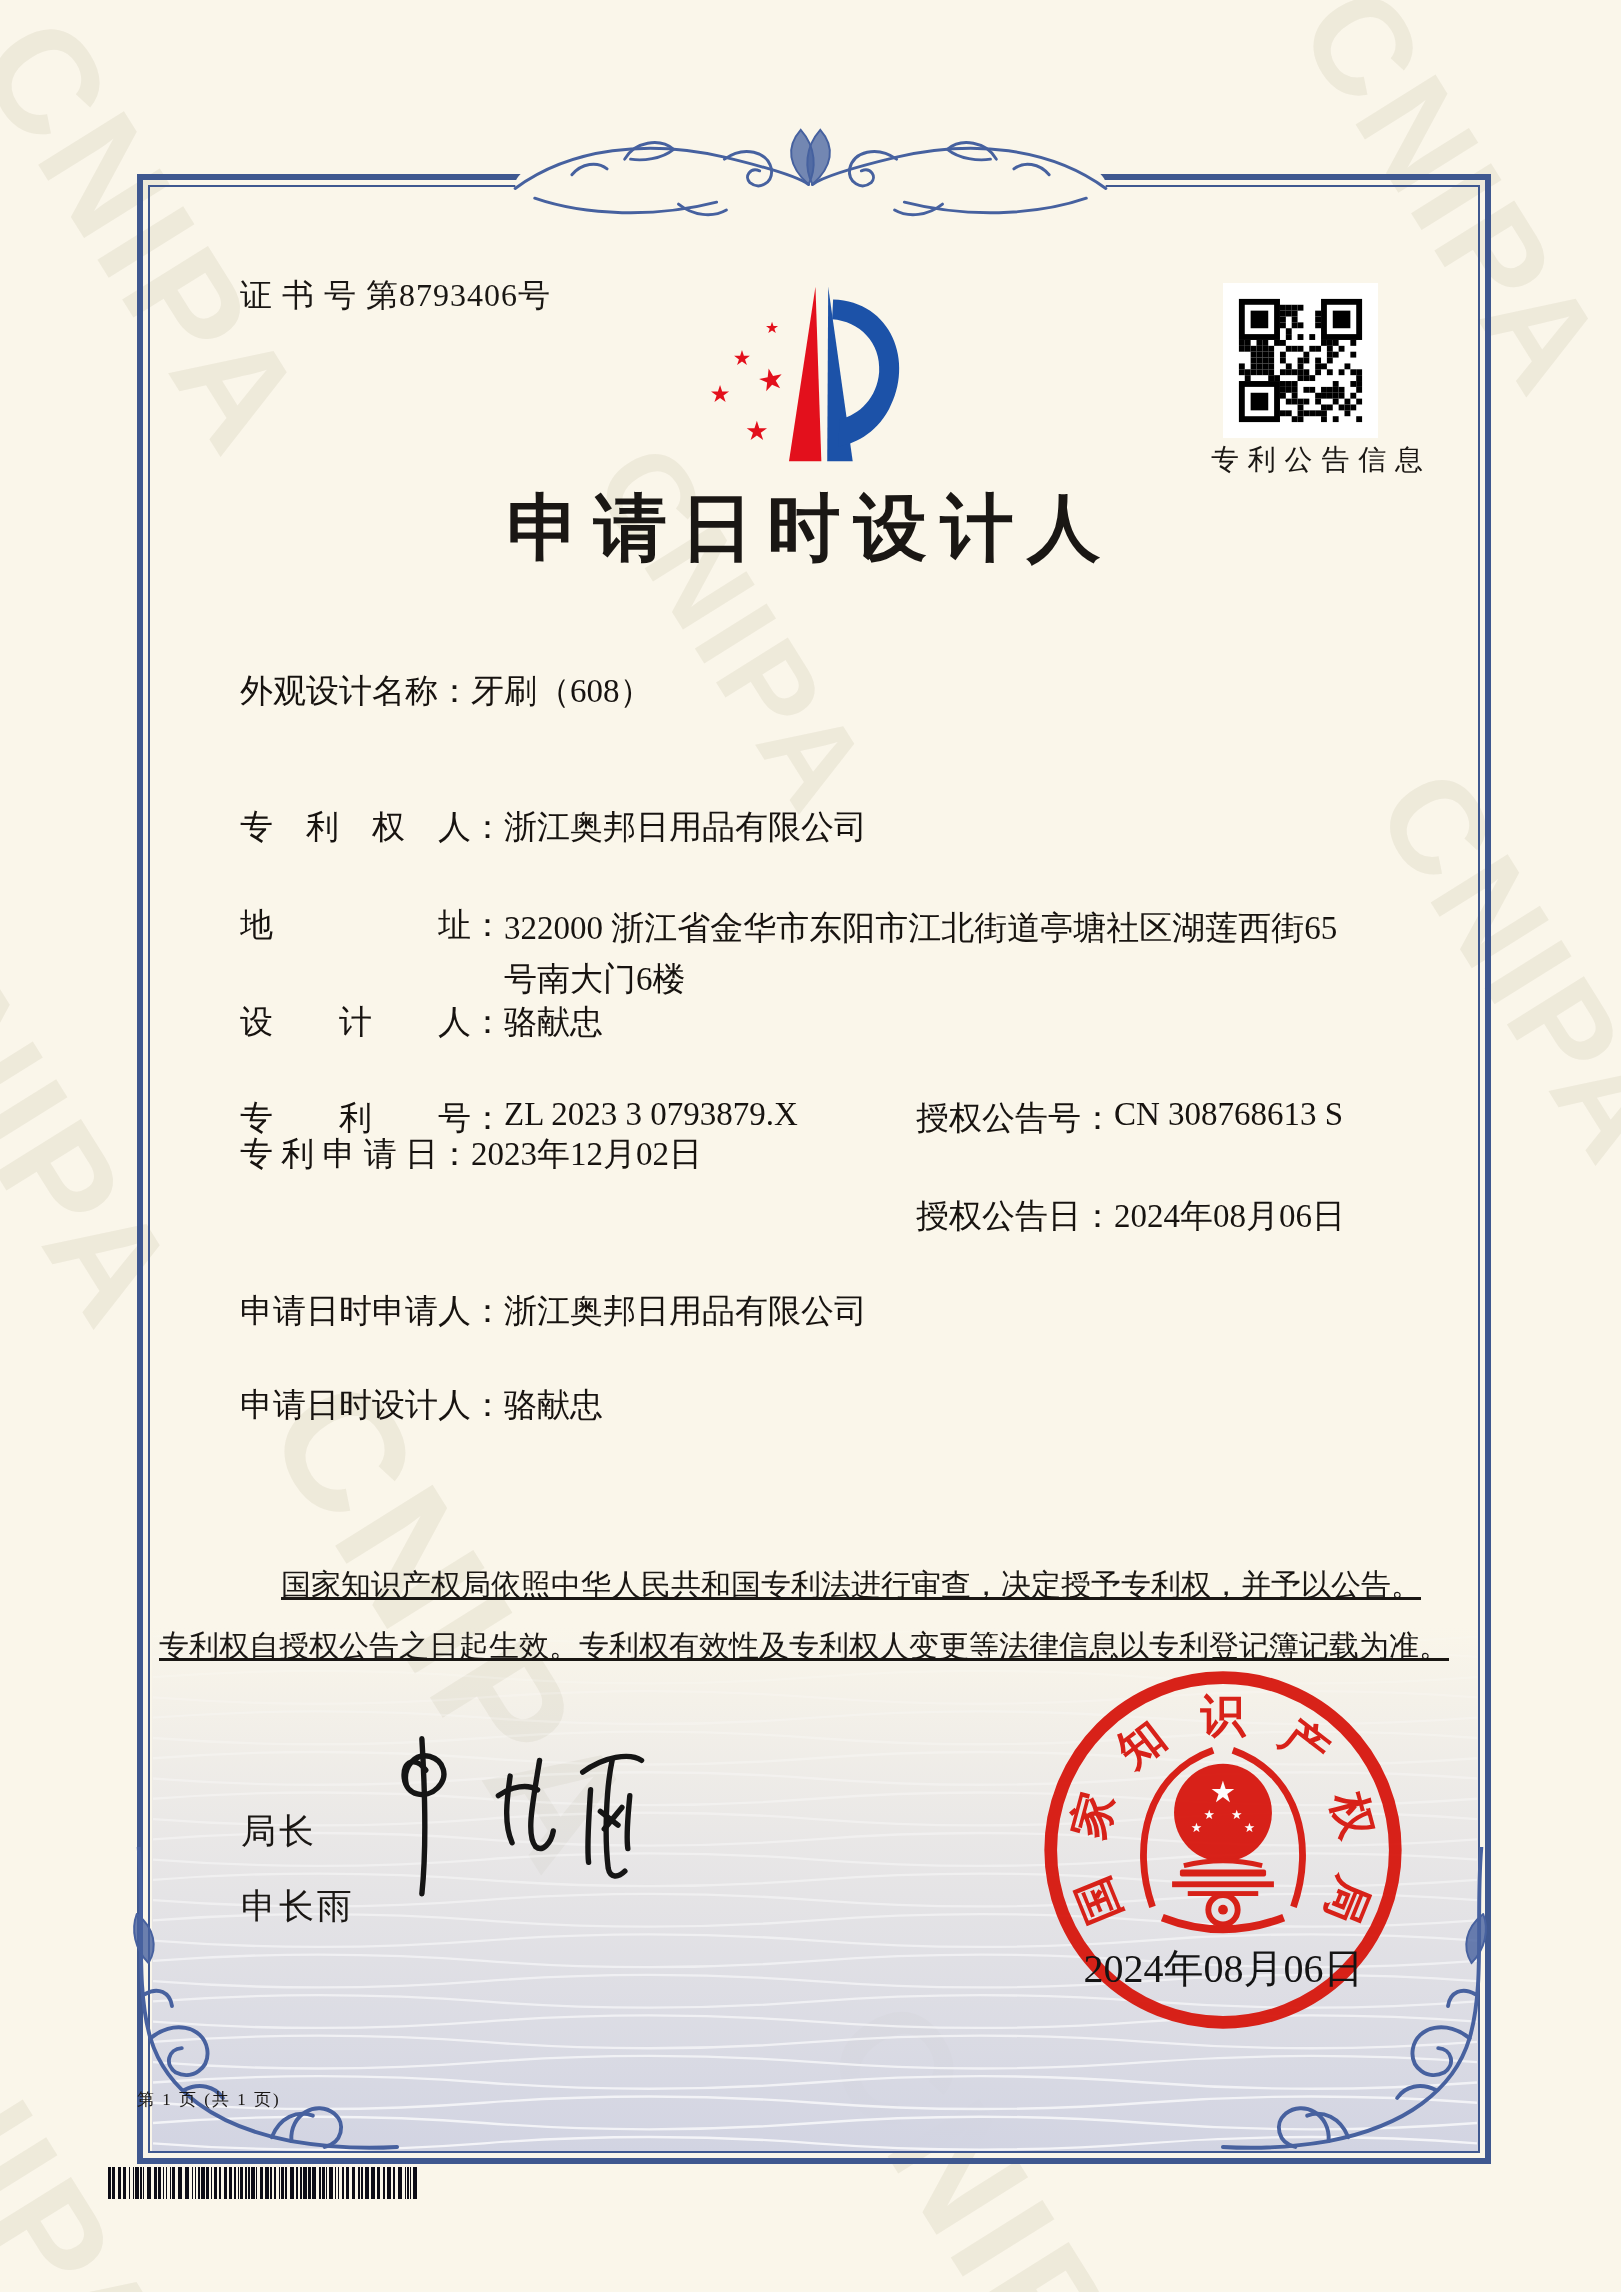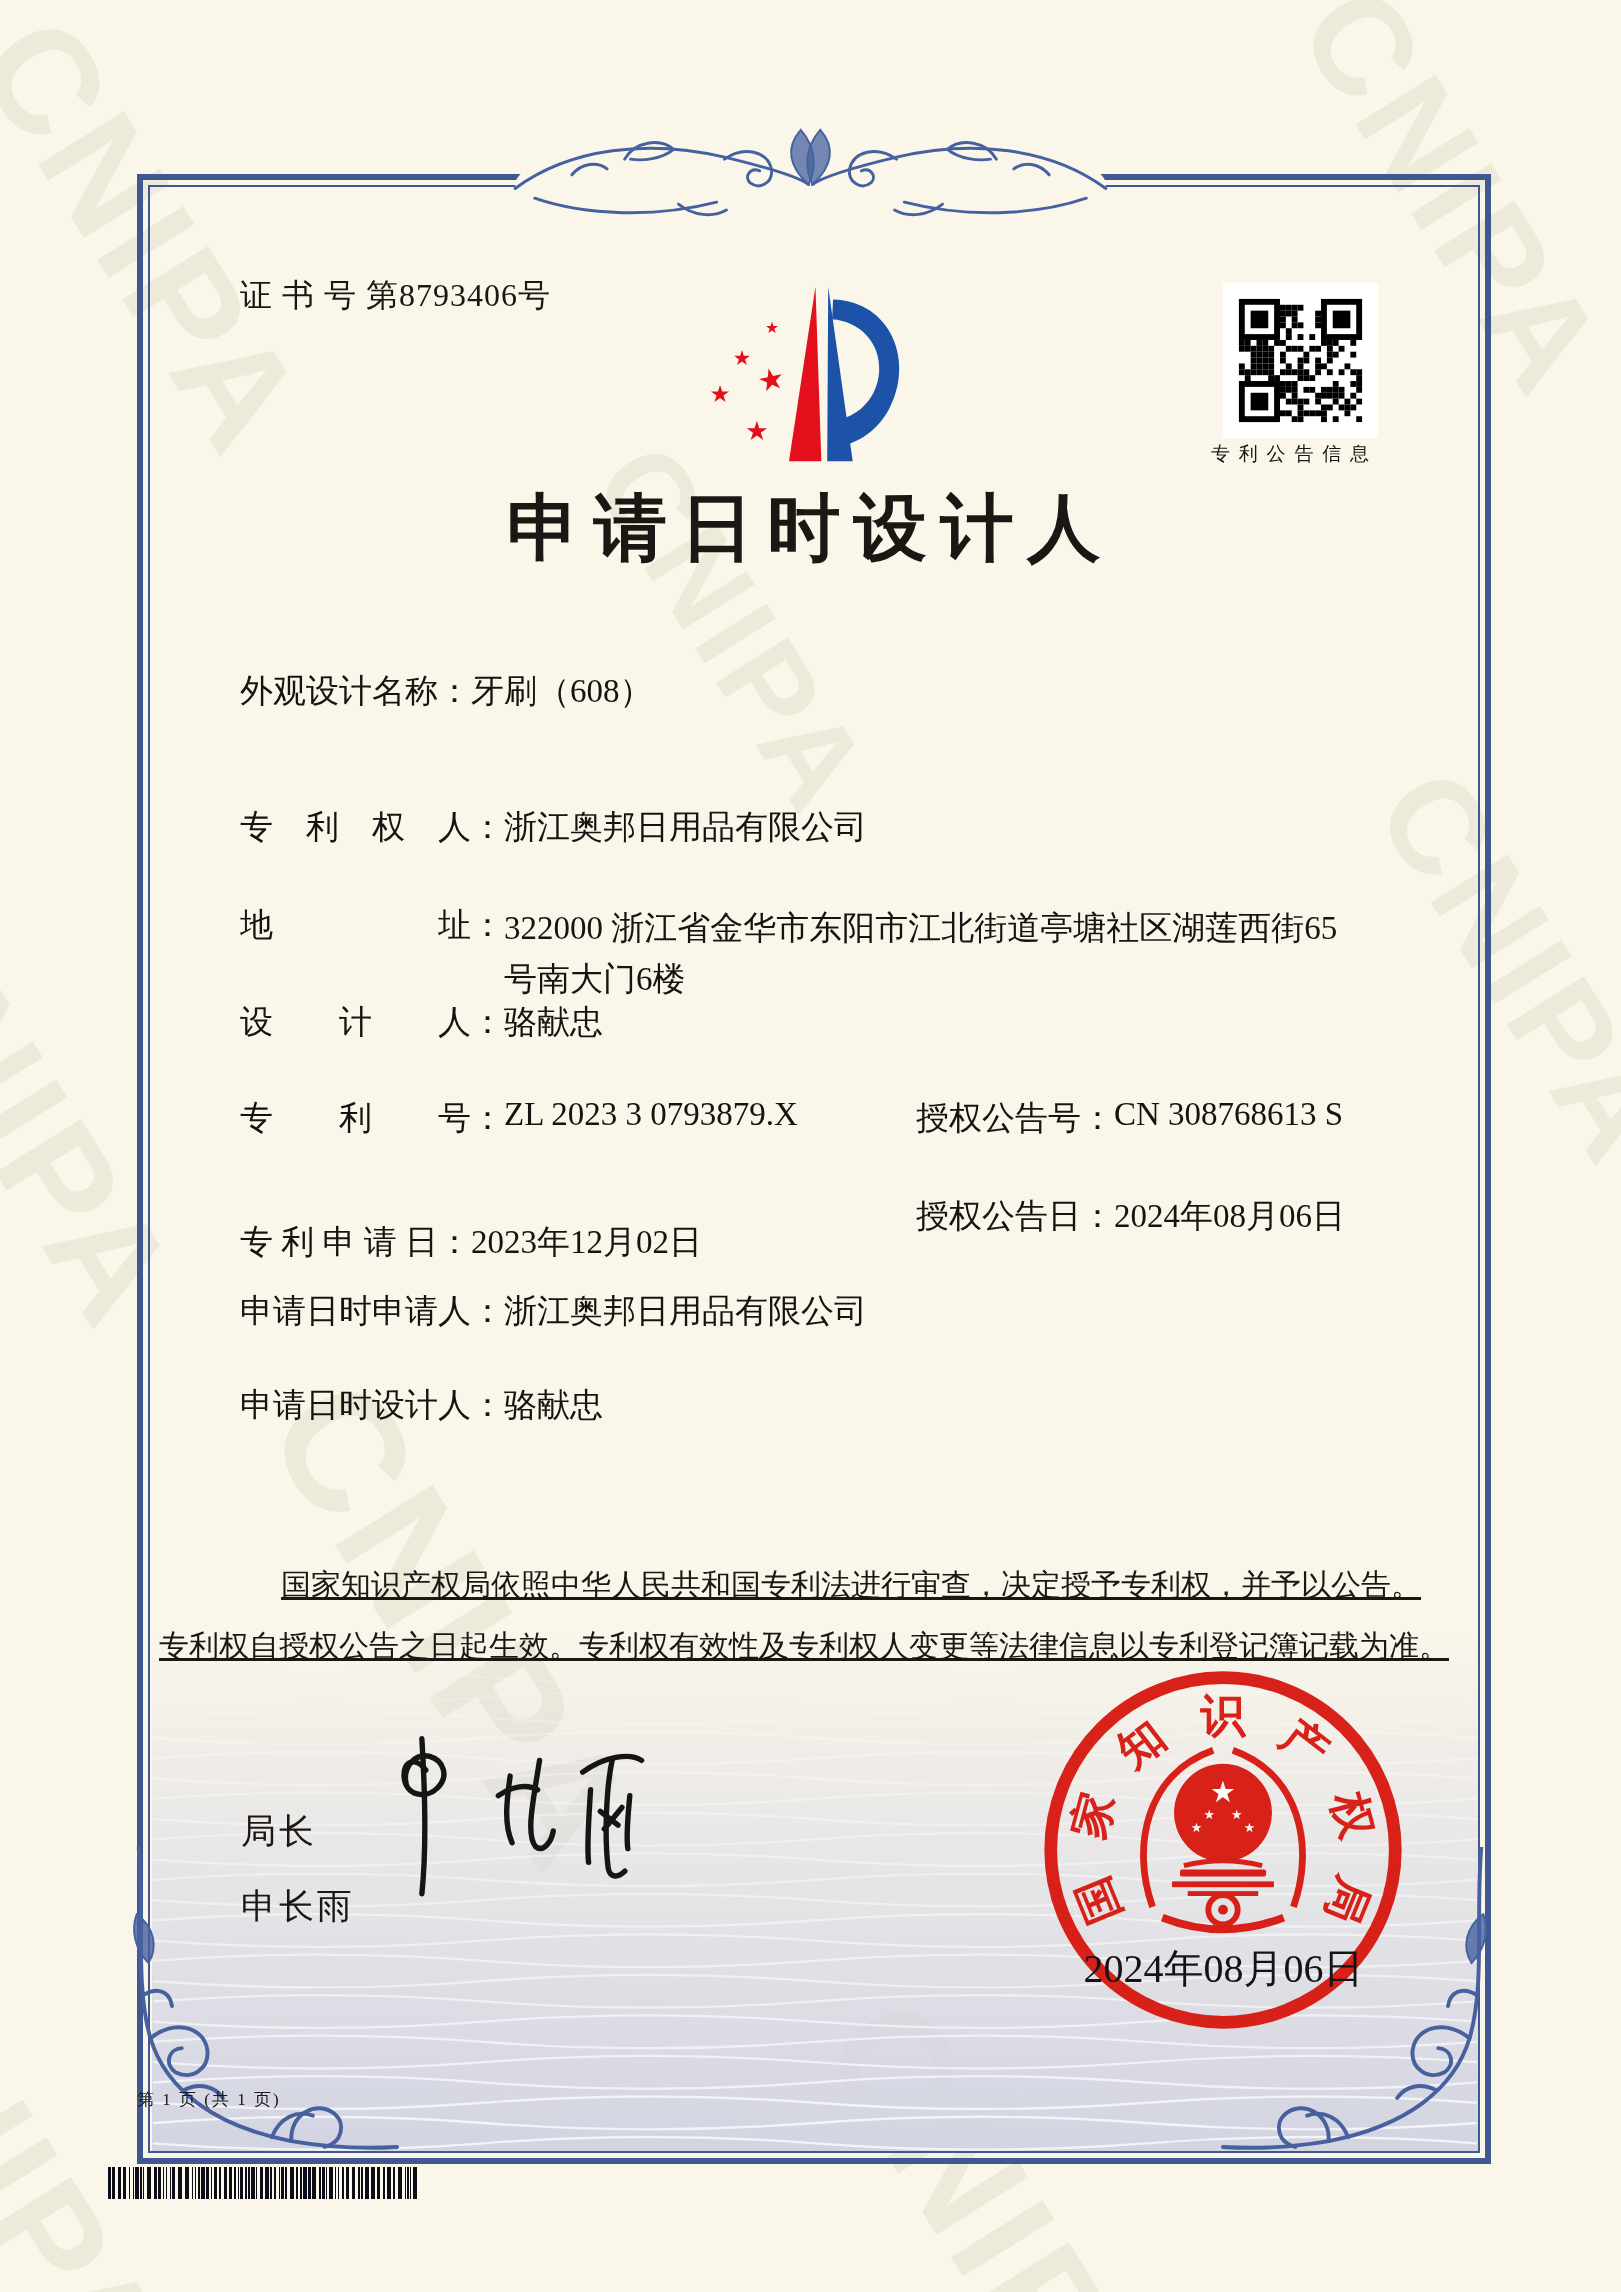--- a/index.html
+++ b/index.html
@@ -33,21 +33,21 @@
   }
   
   .ornament{position:absolute;z-index:3;}
   
   #cert-no{position:absolute;left:240px;top:274px;font-size:32px;letter-spacing:1px;z-index:4;white-space:nowrap;}
   #logo{position:absolute;left:691px;top:272px;width:245px;height:206px;z-index:4;}
   .logo-star{position:absolute;color:#e3101c;transform:translate(-50%,-50%);line-height:1;
     font-family:"DejaVu Sans",sans-serif;}
   #qr-box{position:absolute;left:1223px;top:283px;width:155px;height:155px;background:#ffffff;z-index:4;}
   #qr{position:absolute;left:11.8px;top:11.8px;}
-  #qr-caption{position:absolute;left:1211px;top:441px;width:186px;font-size:19px;letter-spacing:8.8px;z-index:4;white-space:nowrap;}
+  #qr-caption{position:absolute;left:1211px;top:441px;width:186px;font-size:28px;letter-spacing:8.8px;z-index:4;white-space:nowrap;}
   #doc-title{
     position:absolute;left:0;top:480px;width:1621px;text-align:center;z-index:4;
     font-size:73px;font-weight:bold;letter-spacing:13.7px;white-space:nowrap;
   }
   
   .field-row{position:absolute;left:240px;font-size:33px;z-index:4;white-space:nowrap;color:#171310;}
   .field-row .f-label{display:inline-block;vertical-align:top;}
   .field-row .f-value{display:inline-block;vertical-align:top;}
   .addr .addr-line{display:block;line-height:51px;}
   .row-right{left:916px;}
@@ -354,21 +354,21 @@
 </div>
 <div class="field-row" style="top:1000px">
   <span class="f-label">设　　计　　人：</span><span class="f-value">骆献忠</span>
 </div>
 <div class="field-row" style="top:1096px">
   <span class="f-label">专　　利　　号：</span><span class="f-value">ZL 2023 3 0793879.X</span>
 </div>
 <div class="field-row row-right" style="top:1096px">
   <span class="f-label">授权公告号：</span><span class="f-value">CN 308768613 S</span>
 </div>
-<div class="field-row" style="top:1220px">
+<div class="field-row" style="top:1132px">
   <span class="f-label">专 利 申 请 日：</span><span class="f-value">2023年12月02日</span>
 </div>
 <div class="field-row row-right" style="top:1194px">
   <span class="f-label">授权公告日：</span><span class="f-value">2024年08月06日</span>
 </div>
 <div class="field-row" style="top:1289px">
   <span class="f-label">申请日时申请人：</span><span class="f-value">浙江奥邦日用品有限公司</span>
 </div>
 <div class="field-row" style="top:1383px">
   <span class="f-label">申请日时设计人：</span><span class="f-value">骆献忠</span>

